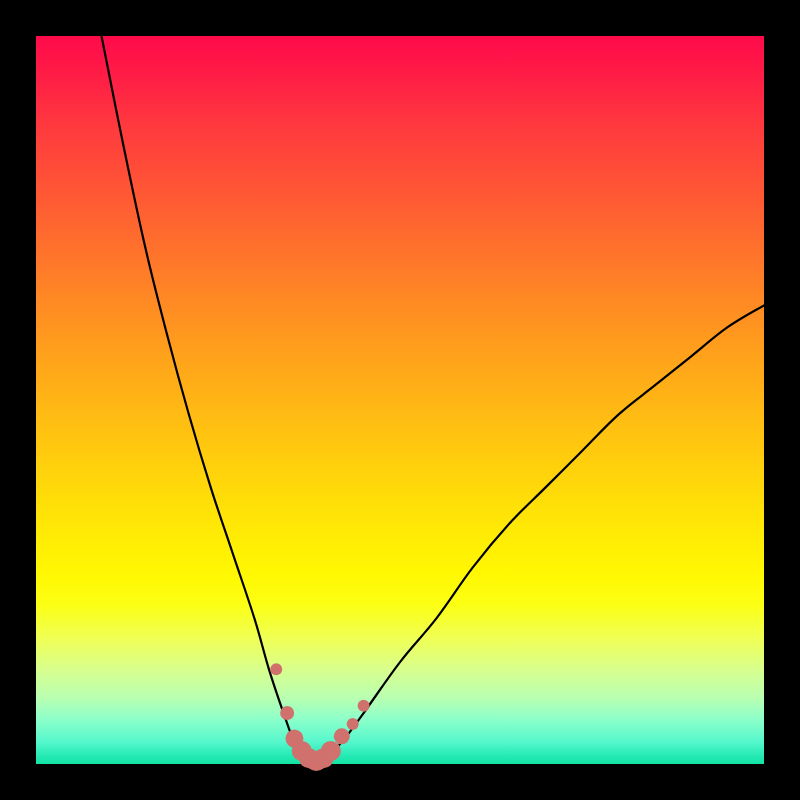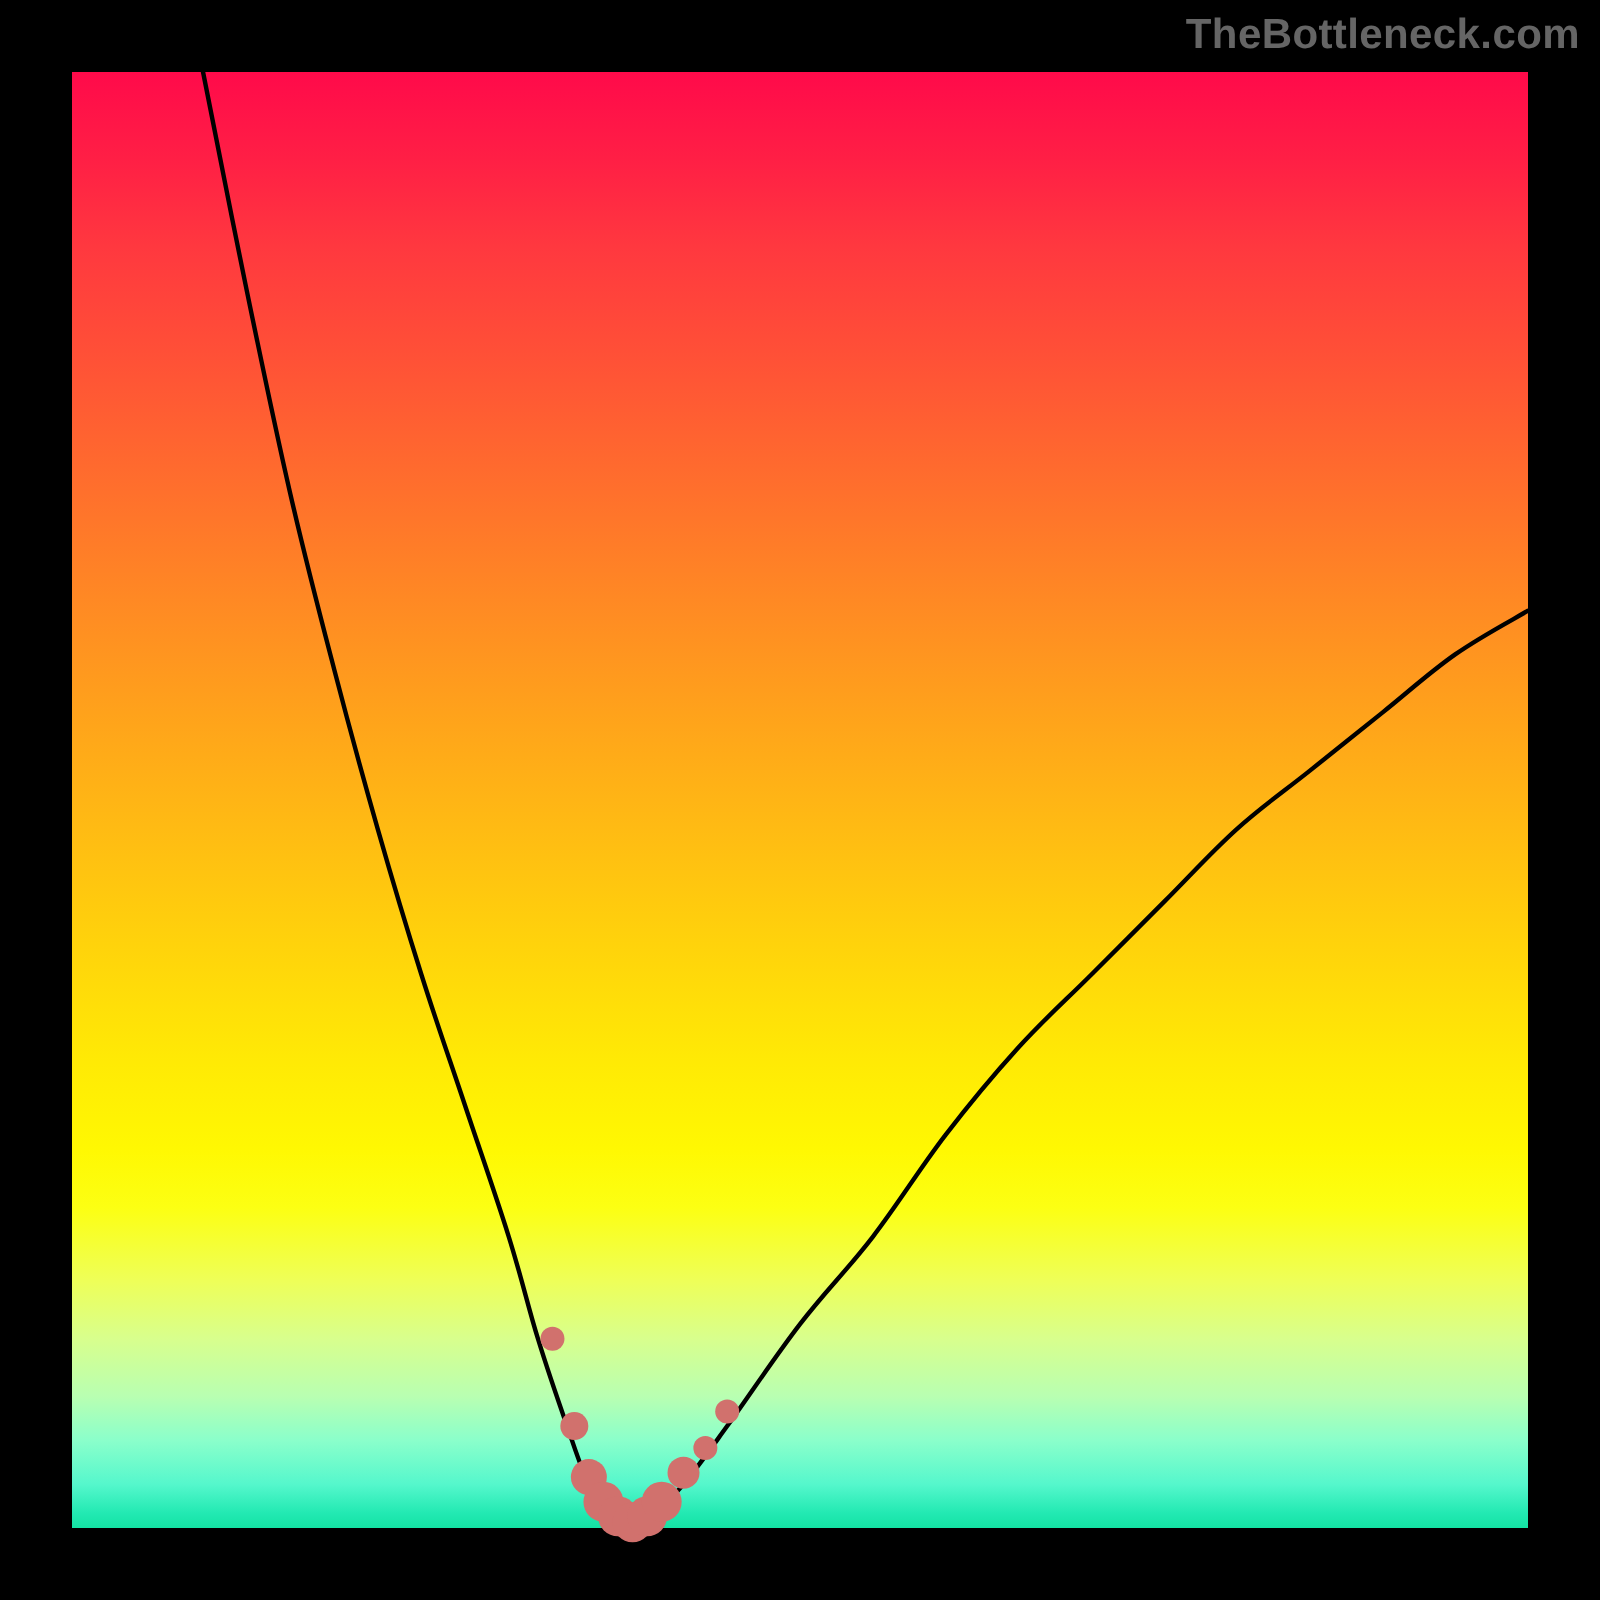--- a/index.html
+++ b/index.html
@@ -81,14 +81,13 @@
           <circle cx="273" cy="722.176" r="10" fill="#d1716d"></circle>
           <circle cx="280.28000000000003" cy="725.088" r="10" fill="#d1716d"></circle>
           <circle cx="287.56" cy="722.176" r="10" fill="#d1716d"></circle>
           <circle cx="294.84000000000003" cy="714.896" r="10" fill="#d1716d"></circle>
           <circle cx="305.76" cy="700.336" r="8" fill="#d1716d"></circle>
           <circle cx="316.68" cy="687.96" r="6" fill="#d1716d"></circle>
           <circle cx="327.6" cy="669.76" r="6" fill="#d1716d"></circle>
         </g>
     </svg>
   </div>
-  <div class="branding">TheBottleneck.com</div>
 </div>
 
 </body></html>

